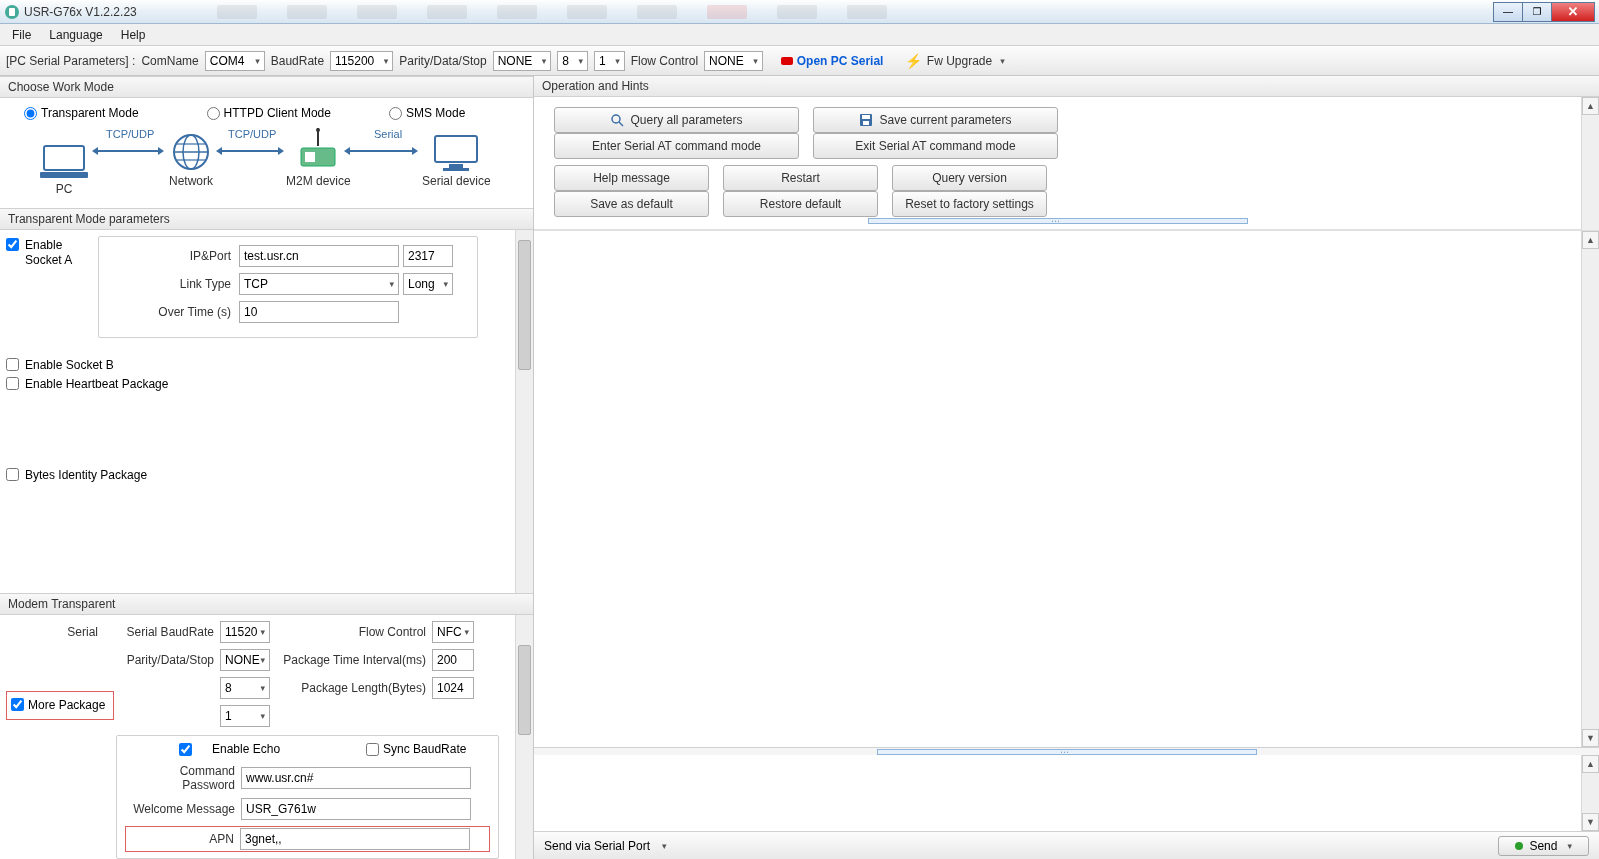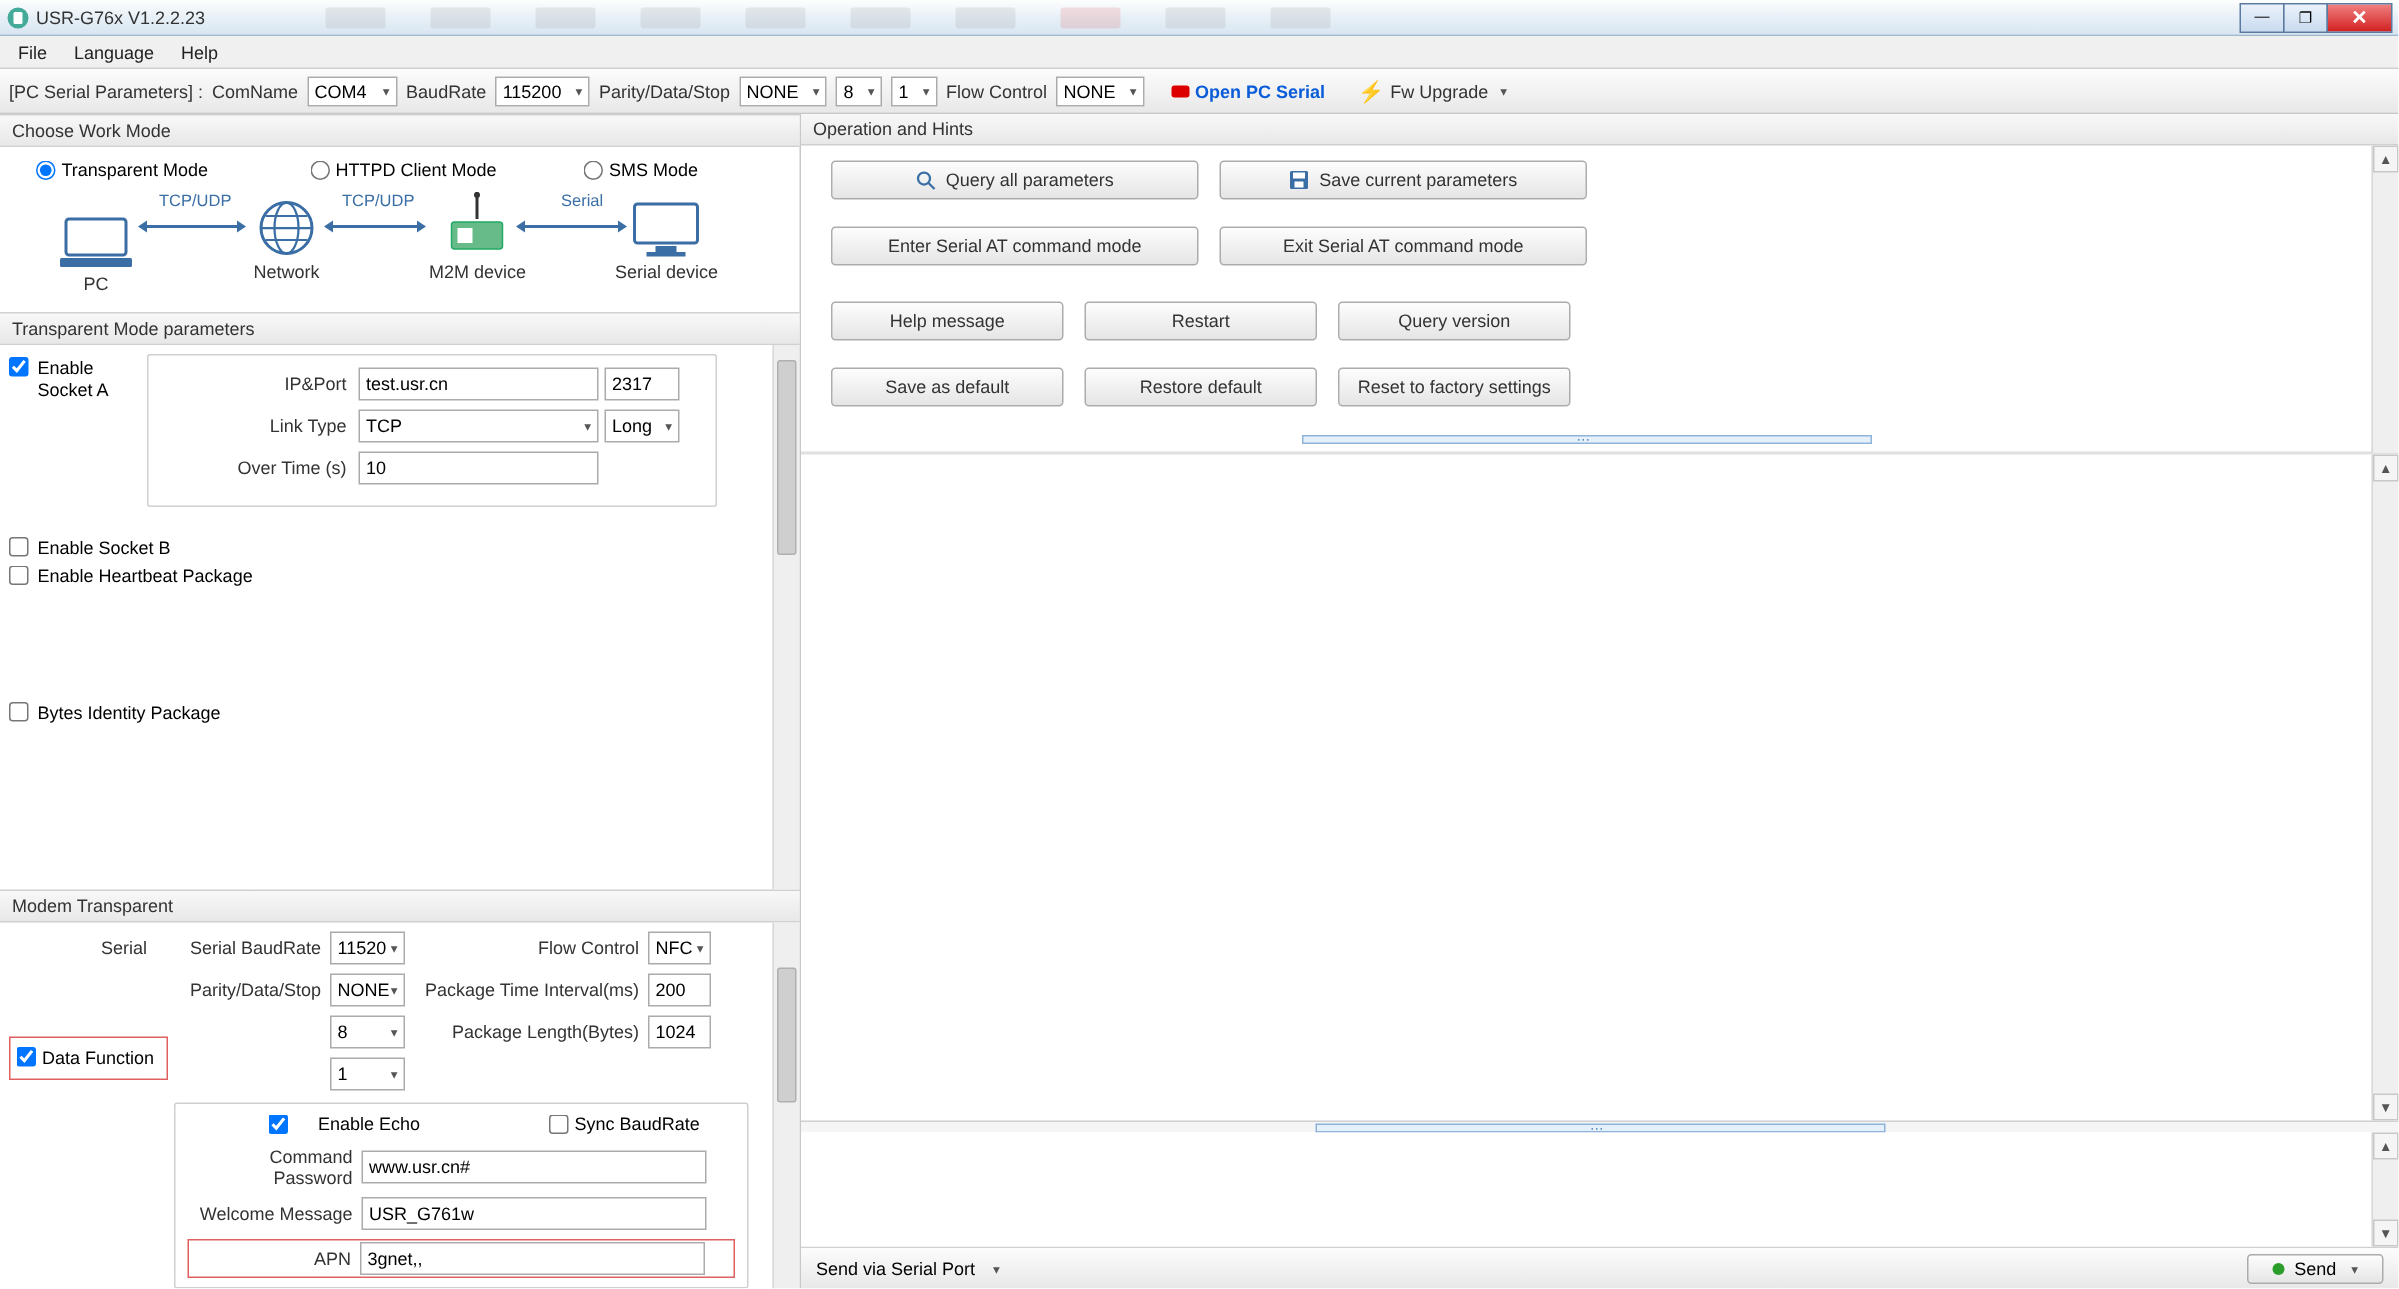--- a/index.html
+++ b/index.html
@@ -68,21 +68,21 @@
     .sel { height: 22px; border: 1px solid #ababab; background: #fff; padding: 0 18px 0 4px; position: relative; display: inline-flex; align-items: center; }
     .sel::after { content: "▾"; position: absolute; right: 4px; font-size: 9px; color: #555; }
     .modem-content { flex: 1; padding: 6px 6px 0 6px; overflow: hidden; }
     .modem-content .row { display: flex; align-items: center; margin-bottom: 6px; gap: 6px; }
     .modem-content .lbl-r { text-align: right; color: #333; }
 
     .more-fn { position: absolute; border: 1px solid #e06060; padding: 6px 8px 6px 4px; display: flex; align-items: flex-start; gap: 4px; }
     .apn-hl { border: 1px solid #e06060; padding: 1px 2px; }
 
     .right-header { background: linear-gradient(to bottom, #f8f8f8, #e8e8e8); border-bottom: 1px solid #d0d0d0; padding: 3px 8px; color: #333; }
-    .ops-btns { padding: 10px 20px 4px 20px; display: flex; flex-direction: column; gap: 18px; border-bottom: 1px solid #e0e0e0; position: relative; }
+    .ops-btns { padding: 10px 20px 4px 20px; display: flex; flex-direction: column; gap: 0; border-bottom: 1px solid #e0e0e0; position: relative; }
     .btn-row { display: flex; gap: 14px; }
     .wbtn { height: 26px; border: 1px solid #acacac; background: linear-gradient(to bottom, #fdfdfd, #e5e5e5); border-radius: 3px; cursor: pointer; display: inline-flex; align-items: center; justify-content: center; gap: 6px; color: #333; }
     .wbtn.big { width: 245px; }
     .wbtn.med { width: 155px; }
     .wicon { width: 14px; height: 14px; display: inline-block; }
 
     .splitter-grip { height: 8px; position: relative; }
     .splitter-grip .grip { position: absolute; left: 50%; top: 1px; transform: translateX(-50%); width: 380px; height: 6px; border: 1px solid #8fb4da; background: #e6f0fa; display: flex; align-items: center; justify-content: center; }
     .splitter-grip .grip::after { content: "⋯"; color: #5a8ac0; font-size: 9px; letter-spacing: 4px; }
 
@@ -214,21 +214,21 @@
           <div class="iconbox m2m-icon">
             <svg width="50" height="44">
                 <line x1="25" y1="0" x2="25" y2="18" stroke="#333" stroke-width="2"></line>
                 <circle cx="25" cy="2" r="2" fill="#333"></circle>
                 <rect x="8" y="20" width="34" height="18" rx="2" fill="#6b8" stroke="#2a6" stroke-width="1"></rect>
                 <rect x="12" y="24" width="10" height="10" fill="#fff"></rect>
               </svg>
           </div>
           <div class="caption">M2M device</div>
         </div>
-        <div class="dev" style="left:404px;top:6px">
+        <div class="dev" style="left:416px;top:6px">
           <div class="iconbox monitor-icon">
             <svg width="50" height="40">
                 <rect x="4" y="4" width="42" height="26" rx="2" fill="none" stroke="#3a6ea5" stroke-width="2"></rect>
                 <rect x="18" y="32" width="14" height="4" fill="#3a6ea5"></rect>
                 <rect x="12" y="36" width="26" height="3" fill="#3a6ea5"></rect>
               </svg>
           </div>
           <div class="caption">Serial device</div>
         </div>
         <span class="arrow-lbl" style="left:100px;top:2px">TCP/UDP</span>
@@ -327,21 +327,21 @@
         <div class="row">
           <span style="width:92px"></span>
           <span style="width:110px"></span>
           <span class="sel" style="width:50px">
               <span>1</span>
             </span>
         </div>
 
         <div class="more-fn" style="left:6px;top:76px">
           <input type="checkbox" checked="" style="">
-          <label style="line-height:1.25">Data Function</label>
+          <label style="line-height:1.25">More Package</label>
         </div>
 
         <div style="border:1px solid #d0d0d0;border-radius:2px;padding:6px 8px;margin:8px 10px 0 110px">
           <div class="row" style="margin-bottom:8px">
             <span style="width:48px"></span>
             <label style="display:flex;align-items:center;gap:20px">
                 <input type="checkbox" checked="" style="">
                 <span>Enable Echo</span>
               </label>
             <span style="width:74px"></span>

